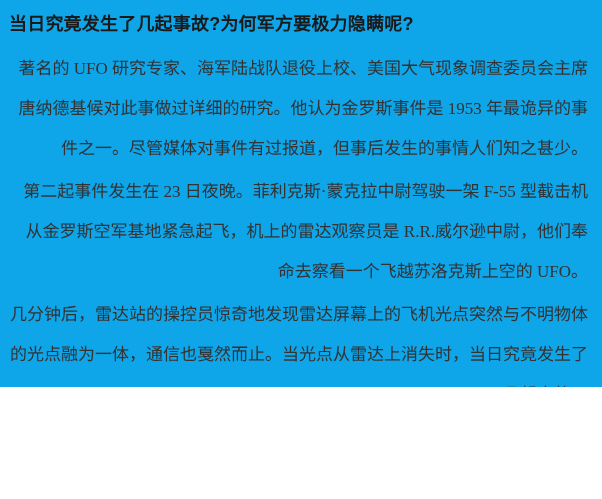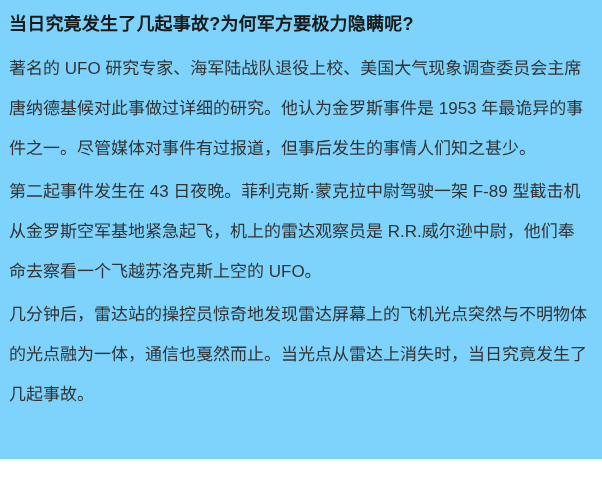--- a/index.html
+++ b/index.html
@@ -3,49 +3,50 @@
 <meta charset="utf-8">
 <style>
   html, body {
     margin: 0;
     padding: 0;
     background: #ffffff;
   }
   .page {
     position: relative;
     width: 602px;
-    height: 459px;
+    height: 387px;
     box-sizing: border-box;
     padding: 11px 14px 0 9px;
-    background: #7dd3fc;
+    background: #0ea5e9;
     font-family: "Liberation Sans", "DejaVu Sans", sans-serif;
     overflow: hidden;
   }
   .article-title {
     margin: 0 0 12px 0;
     font-size: 18px;
     line-height: 26px;
     font-weight: 700;
     color: #1a1a1a;
     letter-spacing: 0.2px;
   }
   .para {
     margin: 0 0 3px 0;
     font-size: 17px;
     line-height: 40px;
     color: #333333;
-    text-align: left;
+    text-align: right;
     word-break: break-word;
+    font-family: Liberation Serif, serif;
   }
 </style>
 </head>
 <body>
 
 <div class="page">
   <h1 class="article-title">当日究竟发生了几起事故?为何军方要极力隐瞒呢?</h1>
 
   <p class="para">著名的 UFO 研究专家、海军陆战队退役上校、美国大气现象调查委员会主席唐纳德基候对此事做过详细的研究。他认为金罗斯事件是 1953 年最诡异的事件之一。尽管媒体对事件有过报道，但事后发生的事情人们知之甚少。</p>
 
-  <p class="para">第二起事件发生在 43 日夜晚。菲利克斯·蒙克拉中尉驾驶一架 F-89 型截击机从金罗斯空军基地紧急起飞，机上的雷达观察员是 R.R.威尔逊中尉，他们奉命去察看一个飞越苏洛克斯上空的 UFO。</p>
+  <p class="para">第二起事件发生在 23 日夜晚。菲利克斯·蒙克拉中尉驾驶一架 F-55 型截击机从金罗斯空军基地紧急起飞，机上的雷达观察员是 R.R.威尔逊中尉，他们奉命去察看一个飞越苏洛克斯上空的 UFO。</p>
 
 
   <p class="para">几分钟后，雷达站的操控员惊奇地发现雷达屏幕上的飞机光点突然与不明物体的光点融为一体，通信也戛然而止。当光点从雷达上消失时，当日究竟发生了几起事故。</p>
 </div>
 
 </body></html>

